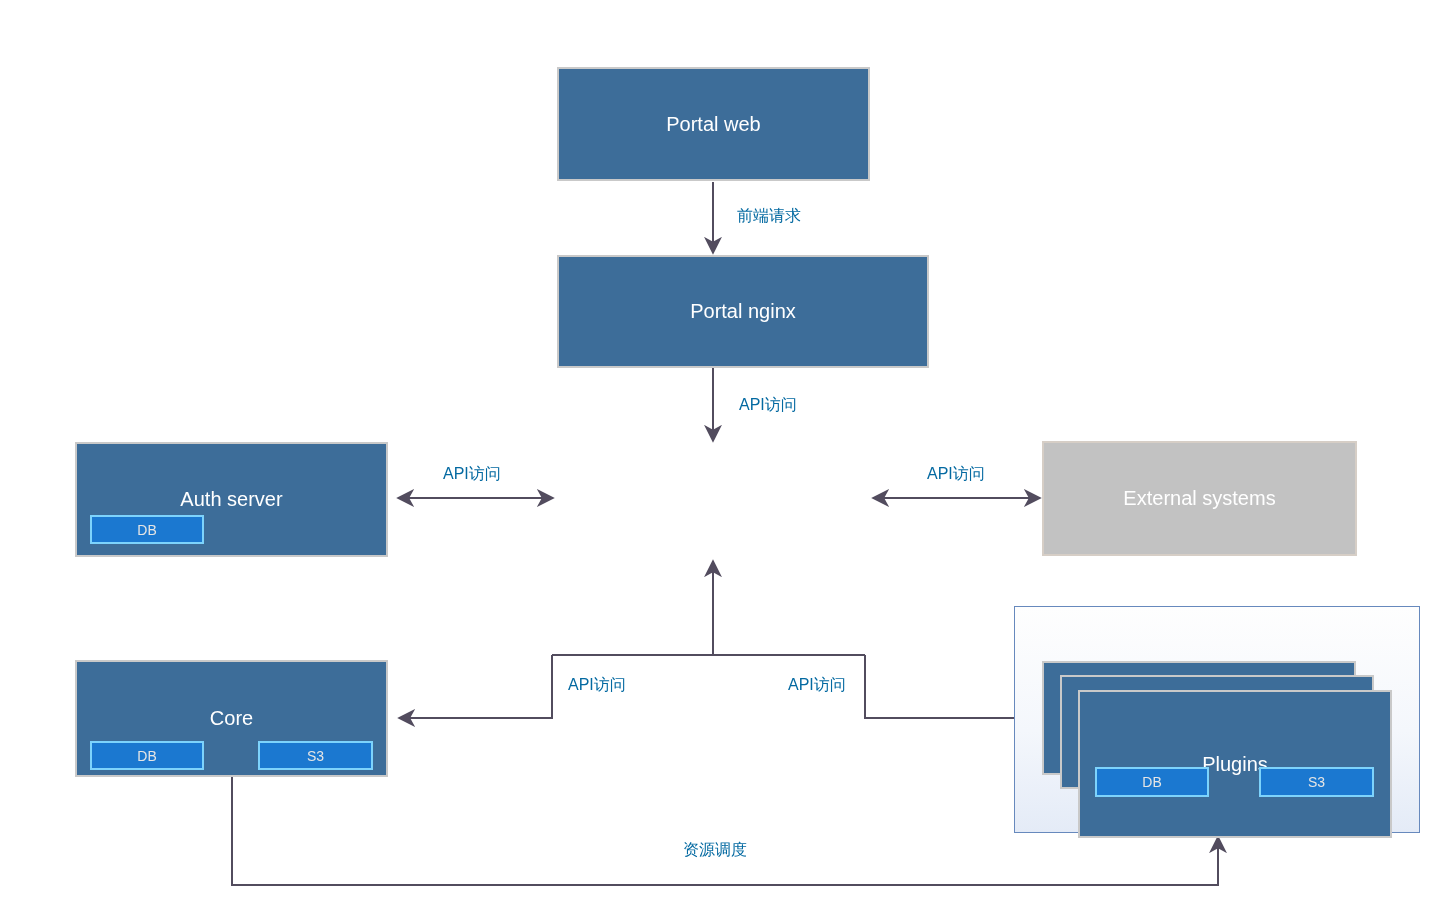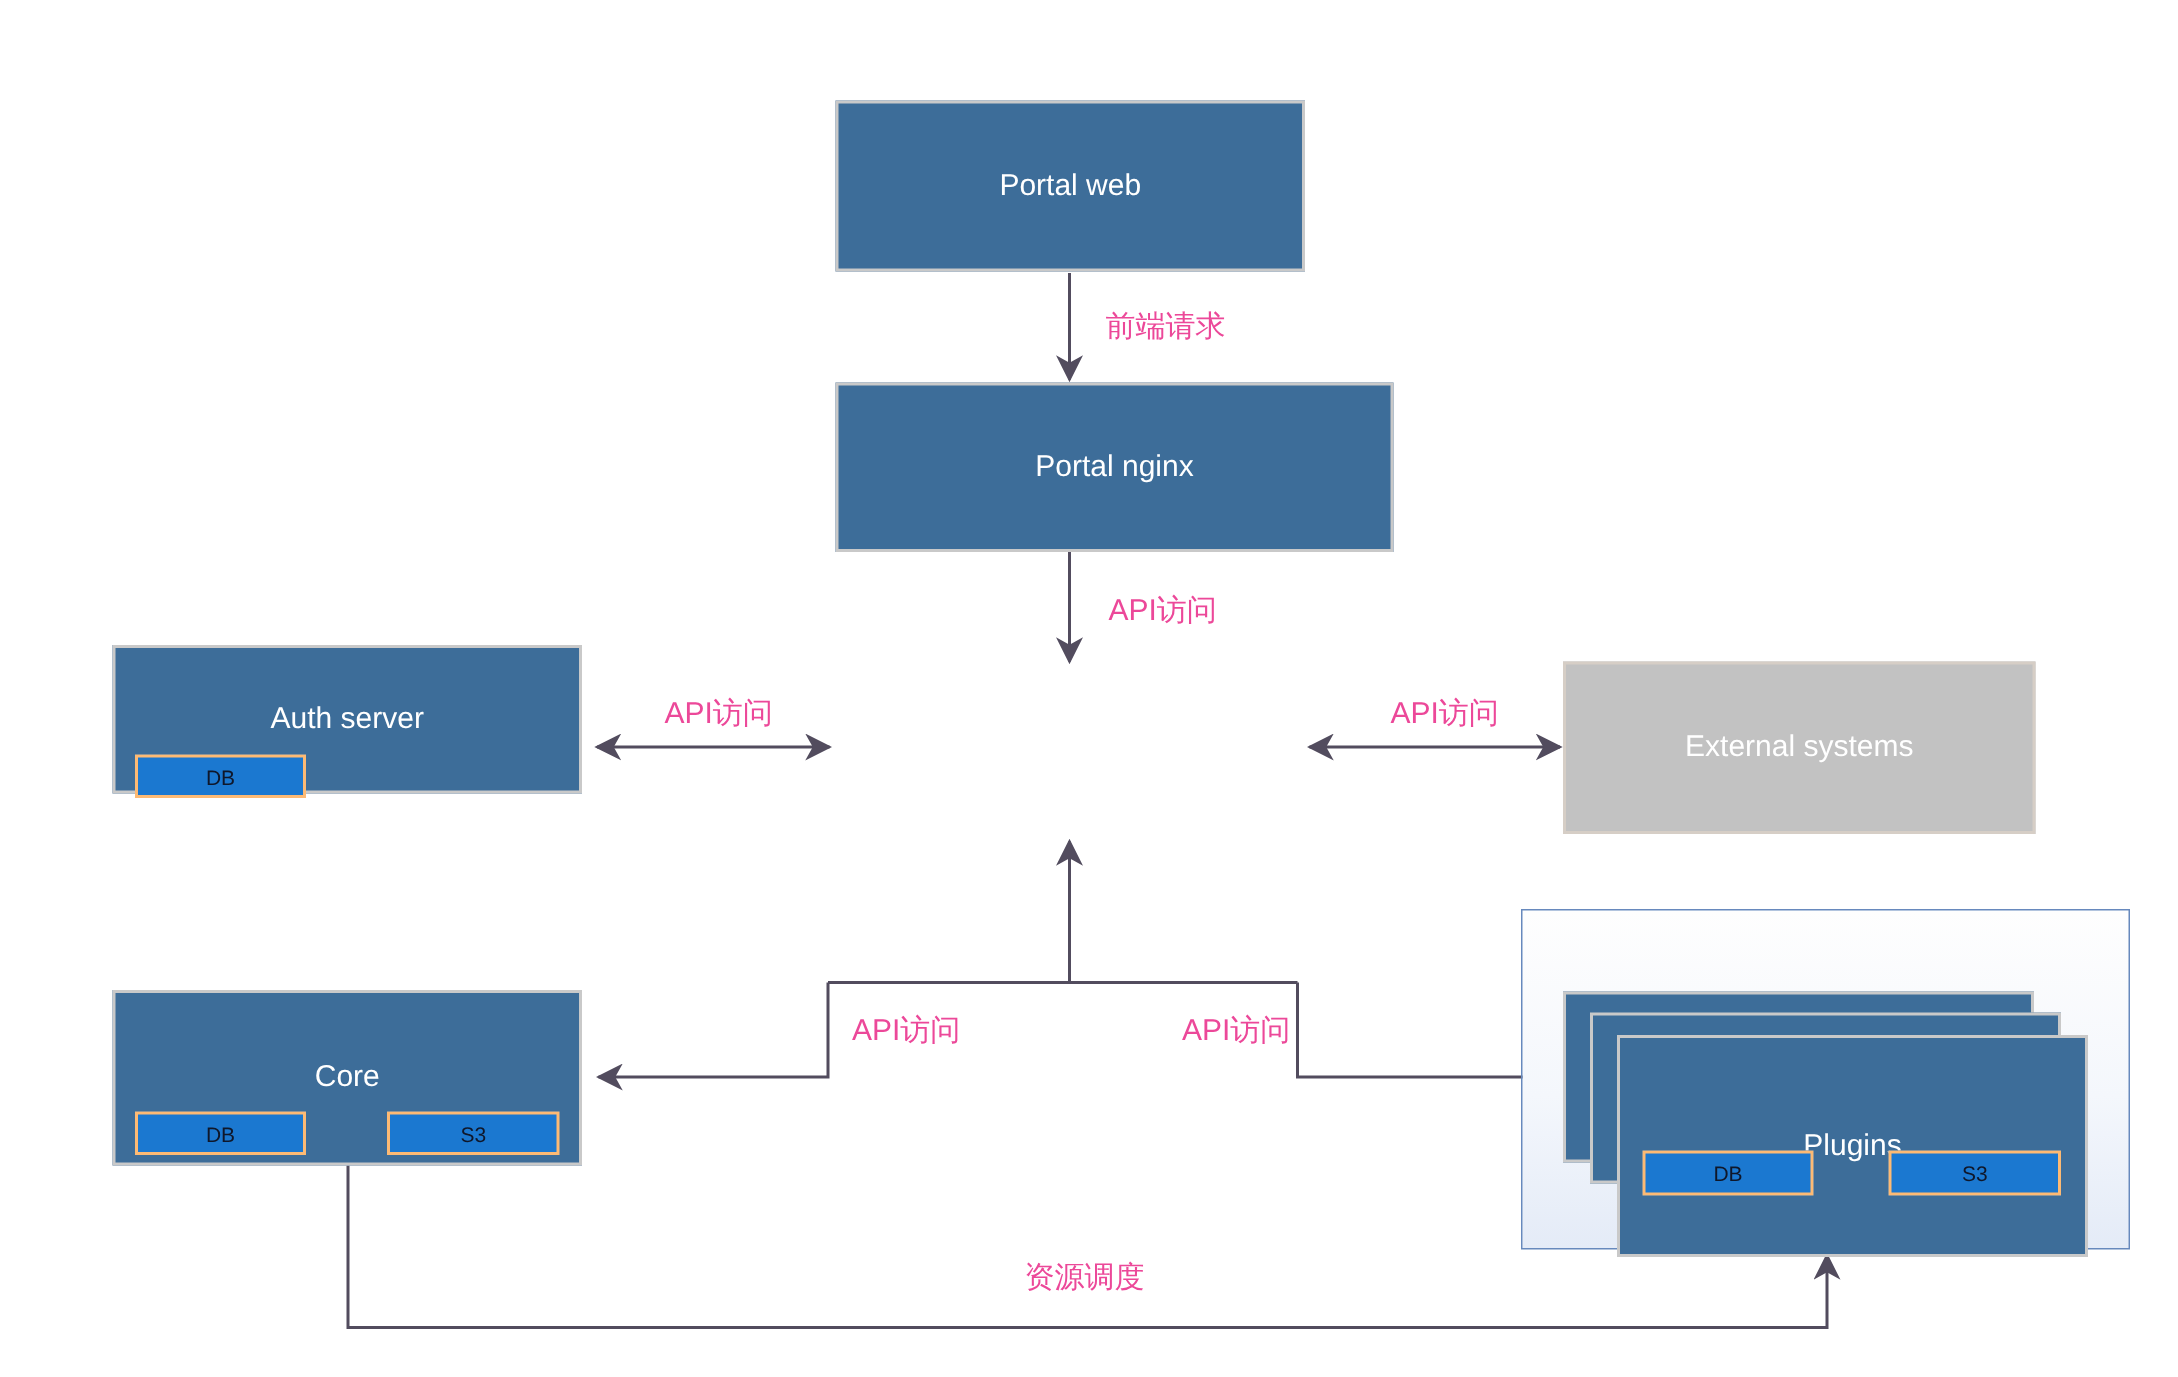--- a/index.html
+++ b/index.html
@@ -37,26 +37,26 @@
     background: #c2c2c2;
     border-color: #d6cec6;
   }
   .node-label {
     text-align: right;
     white-space: nowrap;
   }
   .badge {
     position: absolute;
     background: #1b78d0;
-    border: 2px solid #fdba74;
+    border: 2px solid #7dd3fc;
     box-sizing: border-box;
     display: flex;
     align-items: center;
     justify-content: center;
-    color: #0f172a;
+    color: #e5e5e5;
     font-size: 14px;
   }
   .plugins-container {
     position: absolute;
     left: 1014px;
     top: 606px;
     width: 406px;
     height: 227px;
     box-sizing: border-box;
     border: 1px solid #6789bd;
@@ -65,22 +65,22 @@
   .stack-box {
     position: absolute;
     width: 314px;
     height: 114px;
     background: #3d6d99;
     border: 2px solid #c9c9c9;
     box-sizing: border-box;
   }
   .edge-label {
     position: absolute;
-    color: #ec4899;
-    font-size: 20px;
+    color: #0369a1;
+    font-size: 16px;
     white-space: nowrap;
     line-height: 1.2;
   }
 </style>
 </head>
 <body>
 
 <div class="canvas">
 
   <svg class="connectors" width="1452" height="918" viewBox="0 0 1452 918" xmlns="http://www.w3.org/2000/svg">
@@ -104,21 +104,21 @@
 
   <div class="node" style="left:557px; top:67px; width:313px; height:114px">
     <div class="node-label">Portal web</div>
   </div>
 
   <div class="node" style="left:557px; top:255px; width:372px; height:113px">
     <div class="node-label">Portal nginx</div>
   </div>
 
 
-  <div class="node" style="left:75px; top:430px; width:313px; height:99px">
+  <div class="node" style="left:75px; top:442px; width:313px; height:115px">
     <div class="node-label">Auth server</div>
     <div class="badge" style="left:13px; top:71px; width:114px; height:29px">DB</div>
   </div>
 
   <div class="node gray" style="left:1042px; top:441px; width:315px; height:115px">
     <div class="node-label">External systems</div>
   </div>
 
   <div class="node" style="left:75px; top:660px; width:313px; height:117px">
     <div class="node-label">Core</div>

